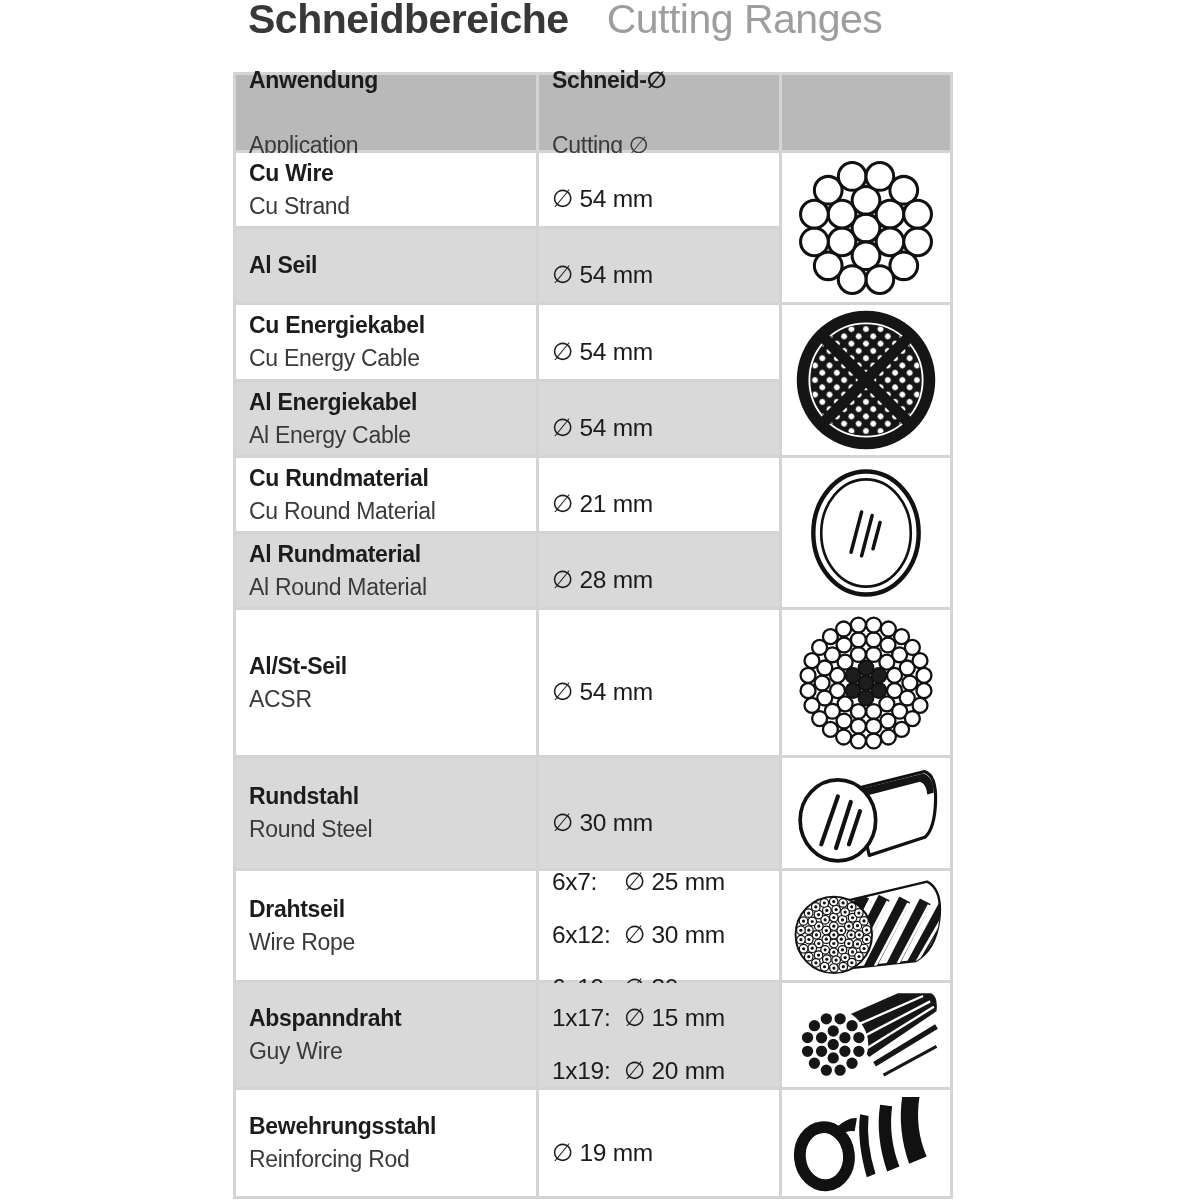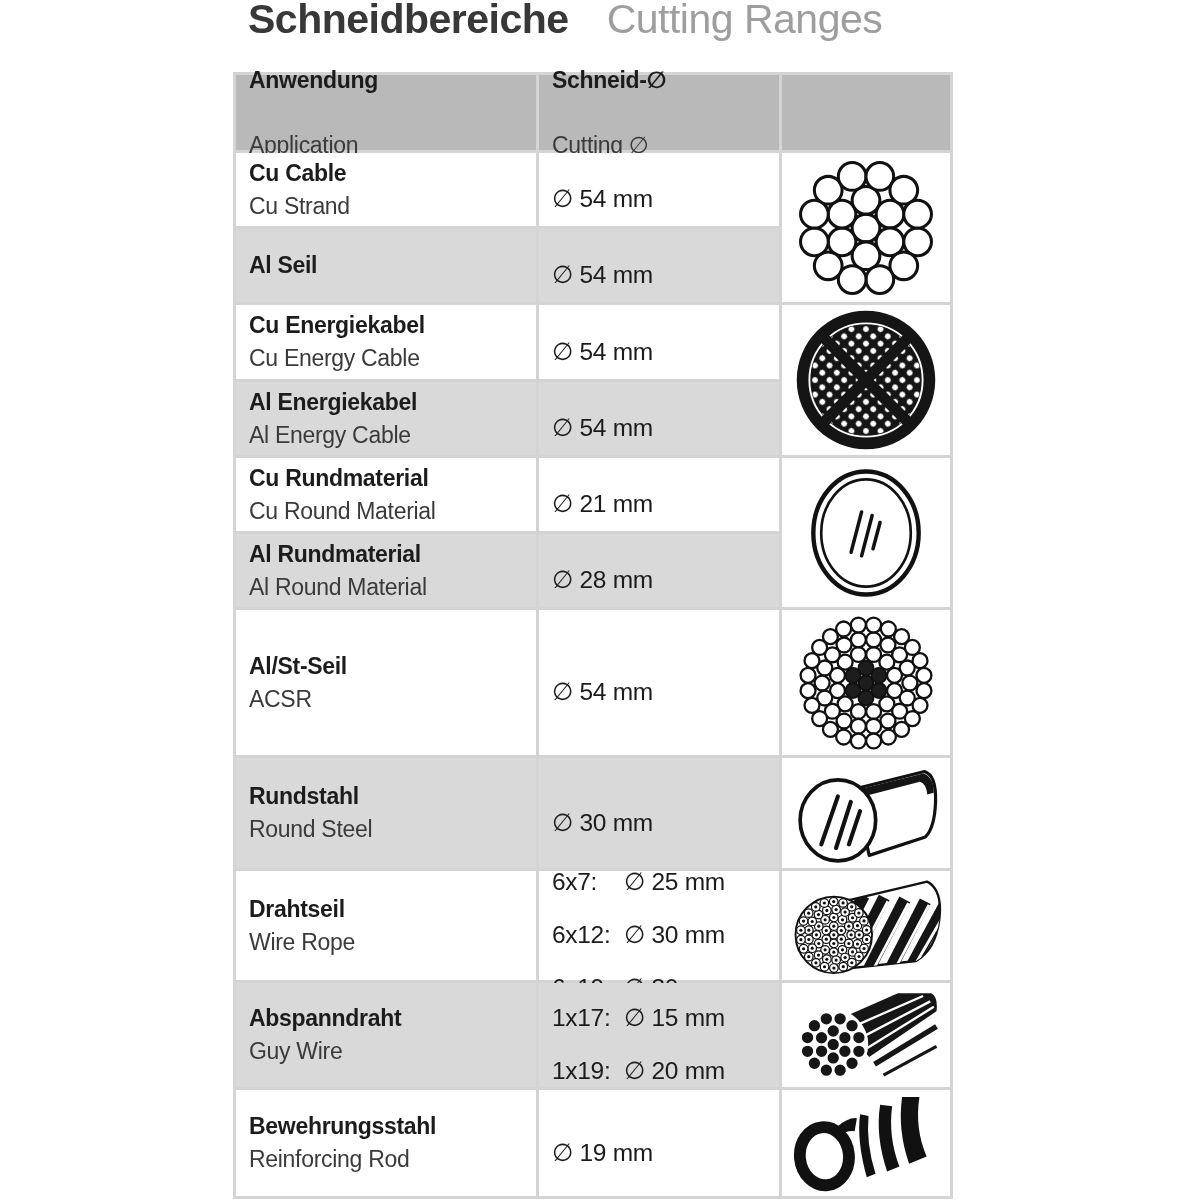--- a/index.html
+++ b/index.html
@@ -59,21 +59,21 @@
       <div class="de">Anwendung</div>
       <div class="en">Application</div>
     </div>
     <div class="cell hd app" style="grid-area:1/2">
       <div class="de">Schneid-∅</div>
       <div class="en">Cutting ∅</div>
     </div>
     <div class="cell hd" style="grid-area:1/3"></div>
 
     <div class="cell w app" style="grid-area:2/1">
-      <div class="de">Cu Cable</div>
+      <div class="de">Cu Wire</div>
       <div class="en">Cu Strand</div>
     </div>
     <div class="cell w dia" style="grid-area:2/2">
       <div class="spec-line">
           <span class="spec-val">∅ 54 mm</span>
         </div>
     </div>
 
     <div class="cell g app" style="grid-area:3/1">
       <div class="de">Al Seil</div>

